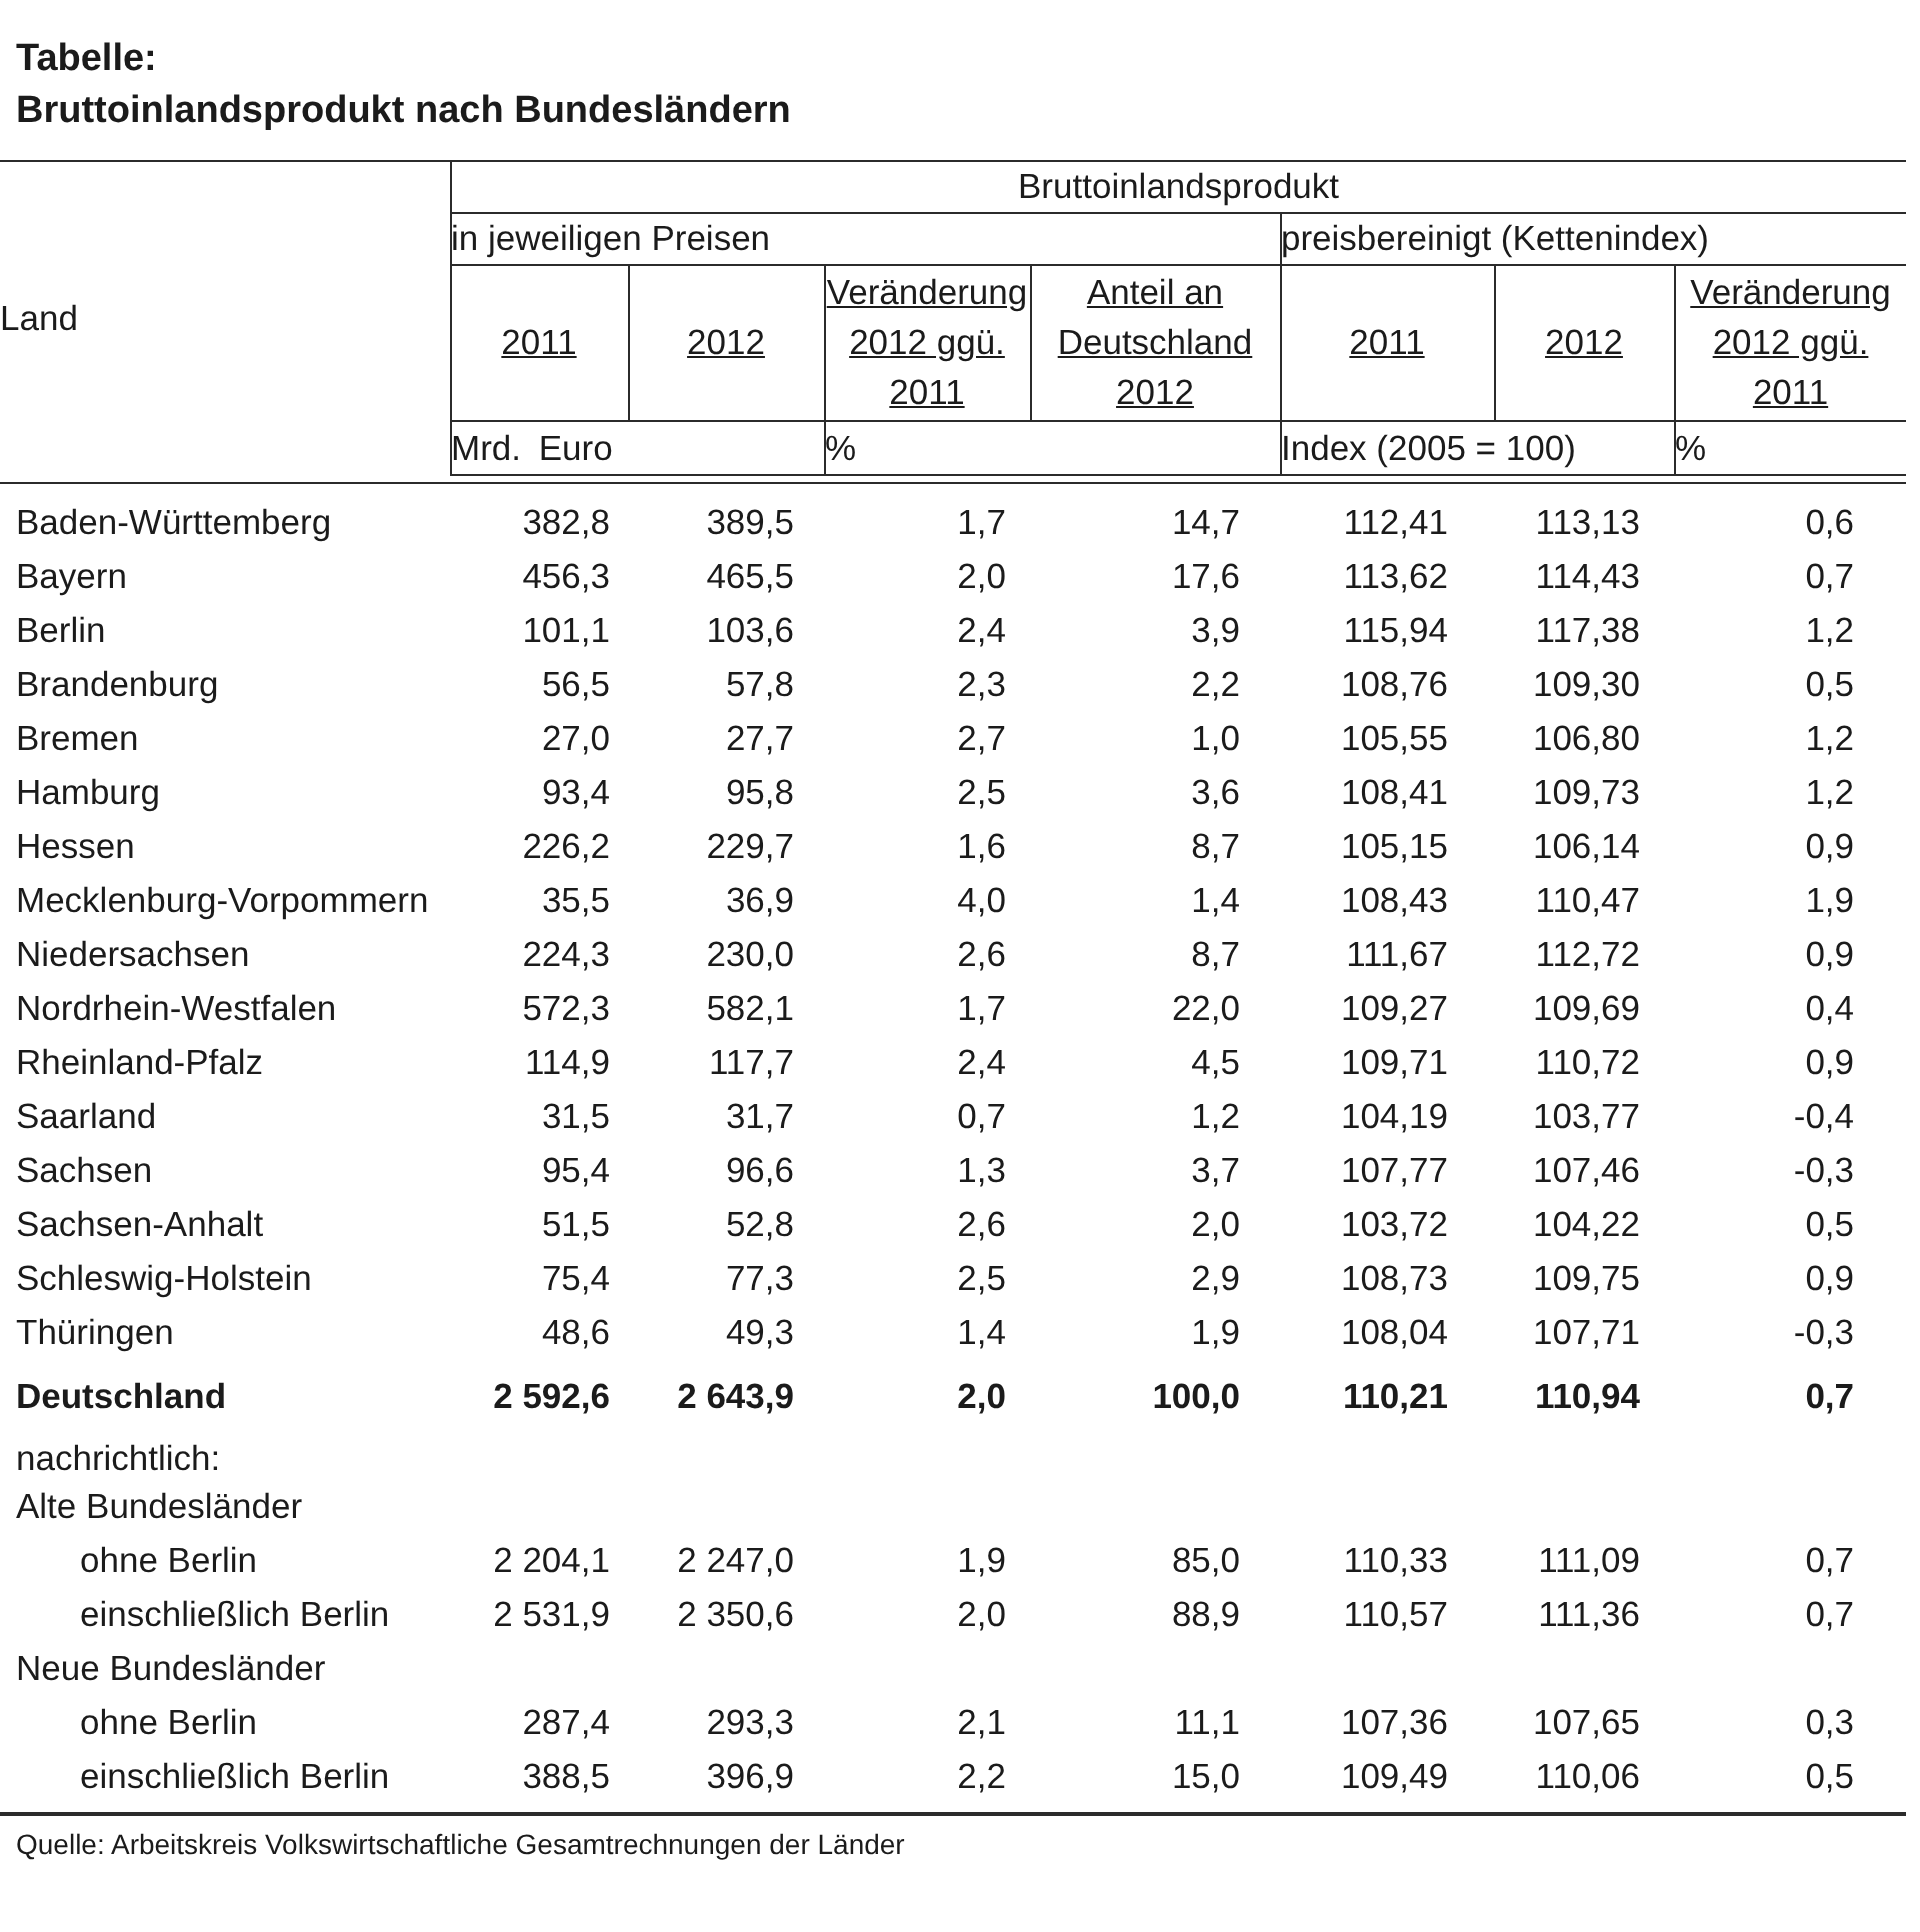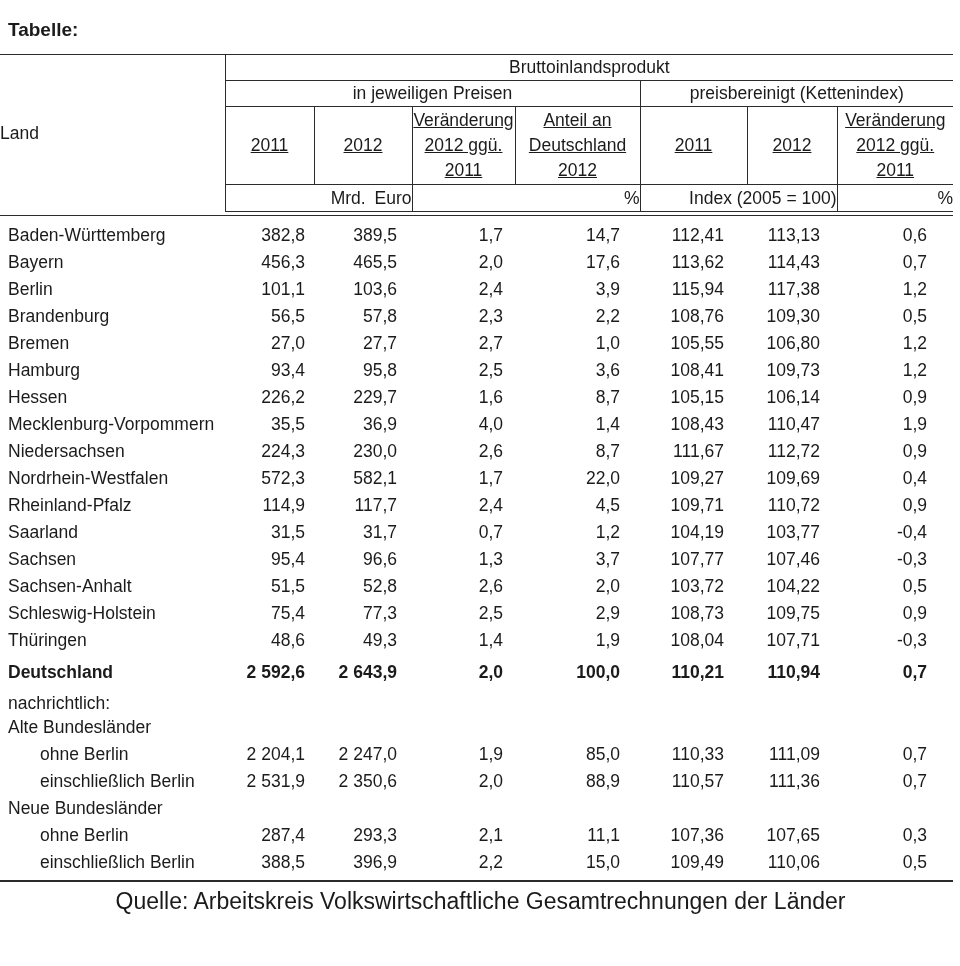--- a/index.html
+++ b/index.html
@@ -18,27 +18,27 @@
     border-collapse: collapse; table-layout: fixed;
     width: 953px; margin-top: 11px;
     font-size: 17.5px; color: var(--tc);
     border-top: 1px solid var(--bc);
   }
   th { font-weight: 400; padding: 0; }
   td { padding: 0; height: 27px; vertical-align: middle; }
 
   .h-land  { border-right: 1px solid var(--bc); text-align: left; vertical-align: middle; margin-left: 28px; }
   .h-group { height: 26px; text-align: center; vertical-align: middle; border-bottom: 1px solid var(--bc); }
-  .h-sub   { height: 26px; text-align: center; vertical-align: middle; border-bottom: 1px solid var(--bc); }
+  .h-sub   { height: 26px; text-align: left; vertical-align: middle; border-bottom: 1px solid var(--bc); }
   .h-sub-right { border-left: 1px solid var(--bc); }
   .h-years th {
     height: 78px; text-align: center; vertical-align: middle;
     border-bottom: 1px solid var(--bc); white-space: pre-line; line-height: 25px; text-decoration: underline;
   }
-  .h-units th { height: 27px; text-align: right; vertical-align: middle; border-bottom: 1px solid var(--bc); }
+  .h-units th { height: 27px; text-align: left; vertical-align: middle; border-bottom: 1px solid var(--bc); }
   .bl { border-left: 1px solid var(--bc); }
   .h-units th:first-child { word-spacing: 4px; }
 
   tbody tr.rule-row td   { height: 4px; border-bottom: 1px solid var(--bc); }
   tbody tr.spacer-row td { height: 6px; }
 
   td.land { text-align: left; padding-left: 8px; white-space: nowrap; }
   td.num  { text-align: right; white-space: nowrap; }
   td.c0 { padding-right: 9px; margin-top: 40px; }
   td.c1 { padding-right: 15px; }
@@ -48,28 +48,29 @@
   td.c5 { padding-right: 17px; }
   td.c6 { padding-right: 26px; }
 
   tr.total td { font-weight: 700; padding-top: 8px; }
   tr.note  td { padding-top: 10px; }
   tr.sub   td.land { padding-left: 40px; }
 
   .footer {
     width: 953px; margin-top: 4px;
     border-top: 2px solid var(--bc);
-    padding: 6px 0 0 8px; font-size: 23px; text-align: center;
+    padding: 6px 0 0 8px; font-size: 14px;
   }
 </style>
 </head>
 <body>
 
 <div class="title-block">
   <div class="title-bold">Tabelle:</div>
+  <div class="title-bold">Bruttoinlandsprodukt nach Bundesländern</div>
 </div>
 
 <table class="gdp">
   <colgroup>
     <col style="width:225px">
       <col style="width:89px">
       <col style="width:98px">
       <col style="width:103px">
     <col style="width:125px">
       <col style="width:107px">

